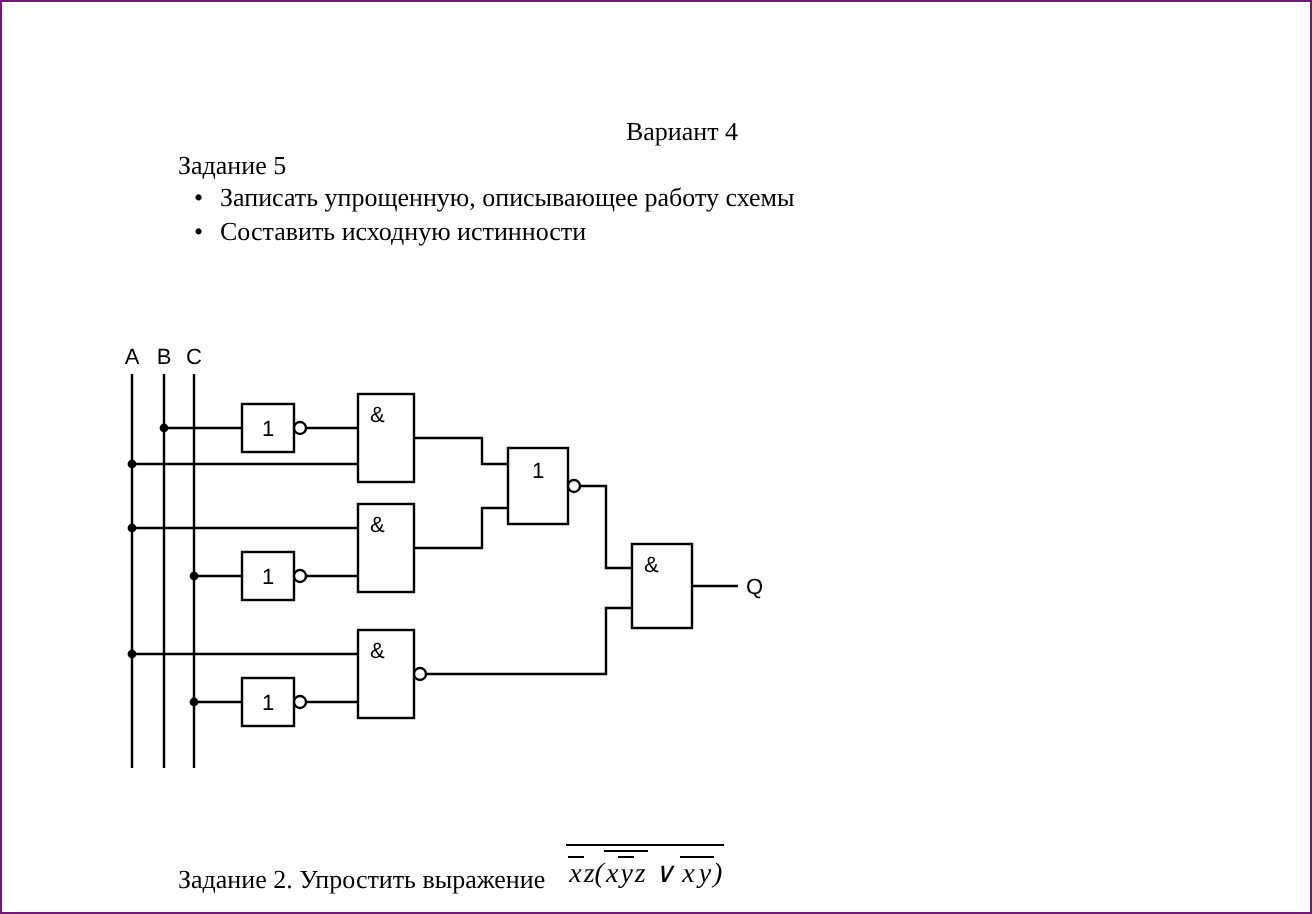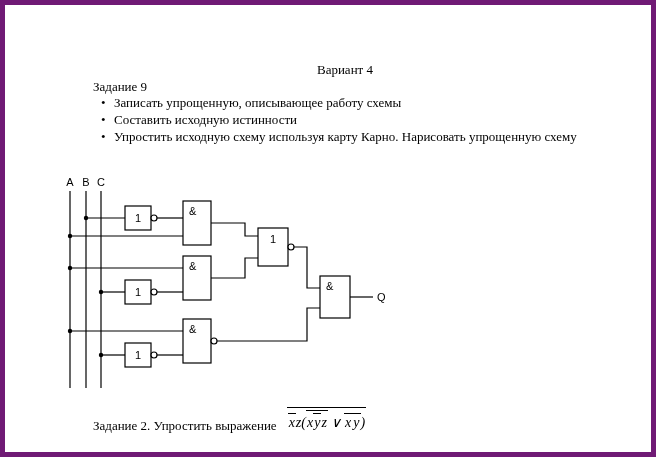--- a/index.html
+++ b/index.html
@@ -1,41 +1,41 @@
 <!DOCTYPE html>
 <html><head>
 <meta charset="utf-8">
 <style>
   html,body { margin:0; padding:0; background:#fff; }
   .page {
     position:relative;
     width:656px; height:457px;
     background:#ffffff;
-    border:5px solid #701a75;
+    border:1px solid #701a75;
     box-sizing:border-box;
     font-family:"Liberation Serif", serif;
     color:#000;
     overflow:hidden;
   }
   .title {
     position:absolute; left:88px; top:57px; width:504px;
     text-align:center; font-size:13px;
   }
   .heading {
     position:absolute; left:88px; top:74px; font-size:13px;
   }
   .bullets {
     position:absolute; left:96px; top:91px; font-size:13px; width:520px;
   }
   .bullet-row { display:flex; margin-bottom:4px; line-height:13px; }
   .bullet-dot { width:13px; flex:0 0 13px; }
   .bullet-dot::before { content:"\2022"; }
   .circuit-svg { position:absolute; left:50px; top:168px; }
   .task2 {
-    position:absolute; left:88px; top:405px; font-size:13px; white-space:nowrap;
+    position:absolute; left:88px; top:424px; font-size:13px; white-space:nowrap;
   }
   .formula {
     font-style:italic;
     font-size:14px;
     margin-left:10px;
     position:relative; top:-3px;
     display:inline-block;
   }
   .ol {
     border-top:1px solid #000;
@@ -50,34 +50,30 @@
     fill:#000;
   }
 </style>
 </head>
 <body>
 
 <div class="page">
 
   <div class="title">Вариант 4</div>
 
-  <div class="heading">Задание 9</div>
+  <div class="heading">Задание 5</div>
 
   <div class="bullets">
     <div class="bullet-row">
       <span class="bullet-dot"></span>
       <span>Записать упрощенную, описывающее работу схемы</span>
     </div>
     <div class="bullet-row">
       <span class="bullet-dot"></span>
       <span>Составить исходную истинности</span>
-    </div>
-    <div class="bullet-row">
-      <span class="bullet-dot"></span>
-      <span>Упростить исходную схему используя карту Карно. Нарисовать упрощенную схему</span>
     </div>
   </div>
 
   <svg class="circuit-svg" width="340" height="225" viewBox="0 0 340 225">
 
     <text x="15" y="13" text-anchor="middle">A</text>
     <text x="31" y="13" text-anchor="middle">B</text>
     <text x="46" y="13" text-anchor="middle">C</text>
 
     <g stroke="#000" stroke-width="1.2" fill="none">

